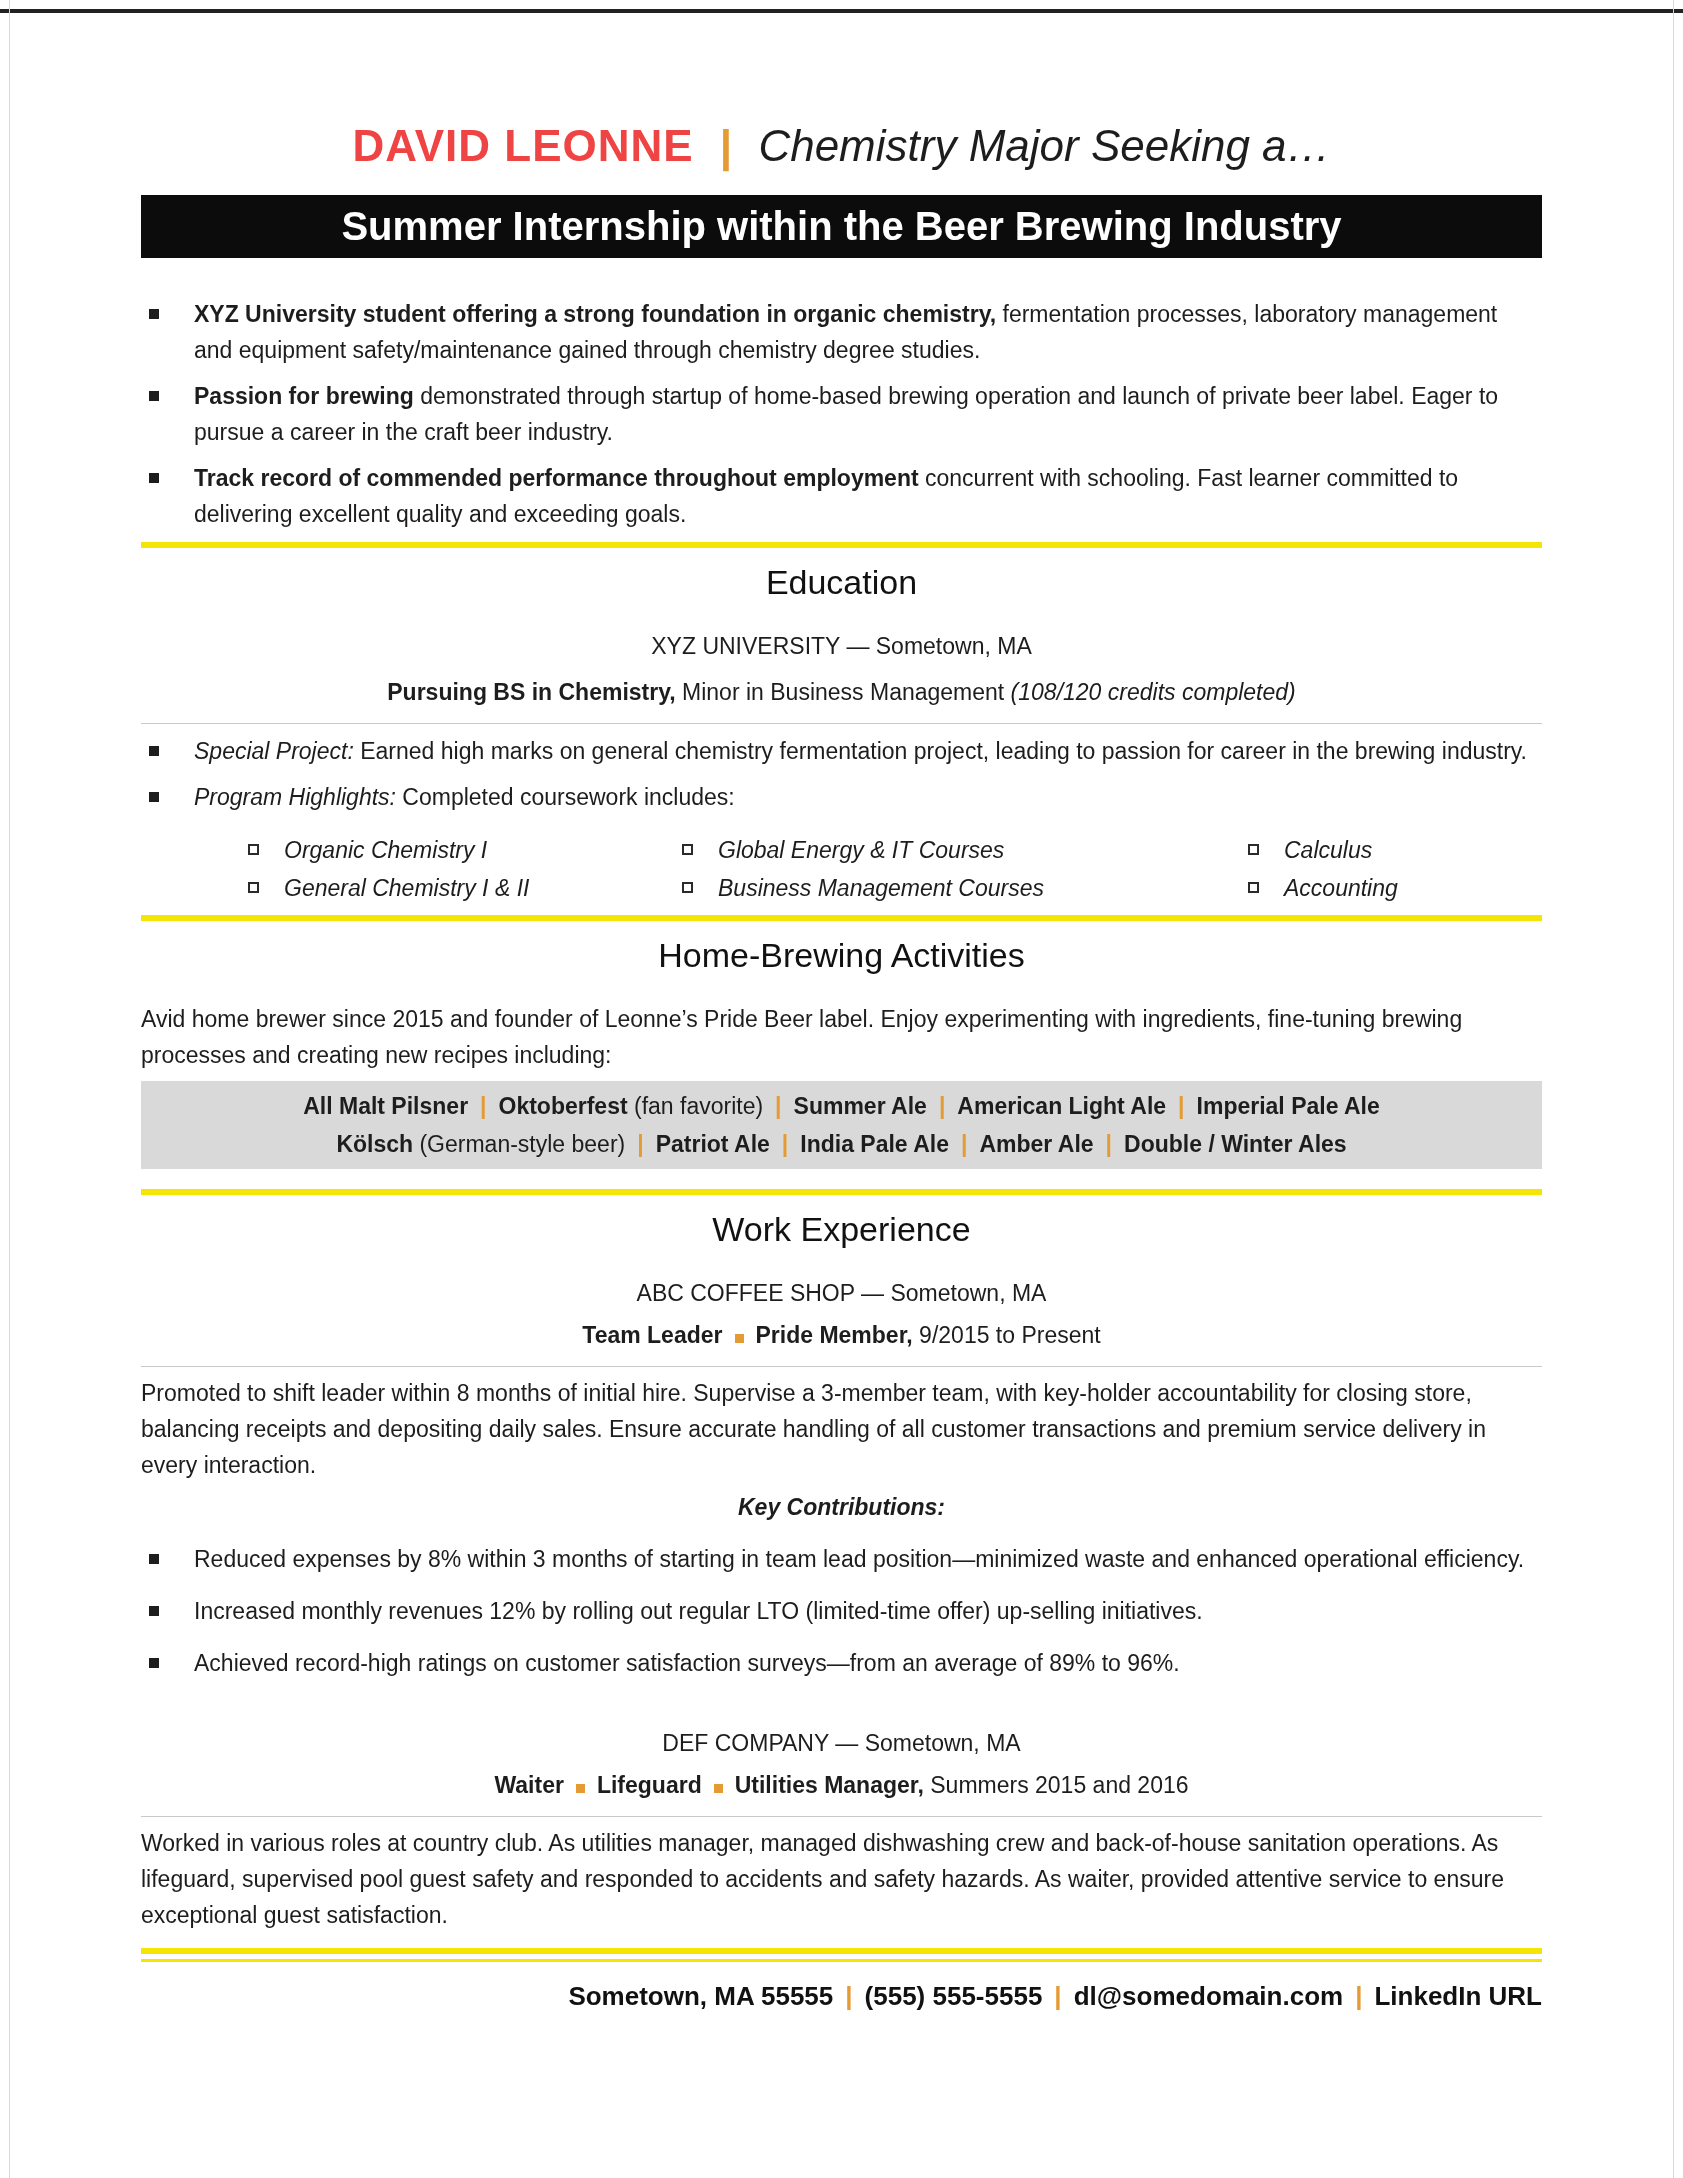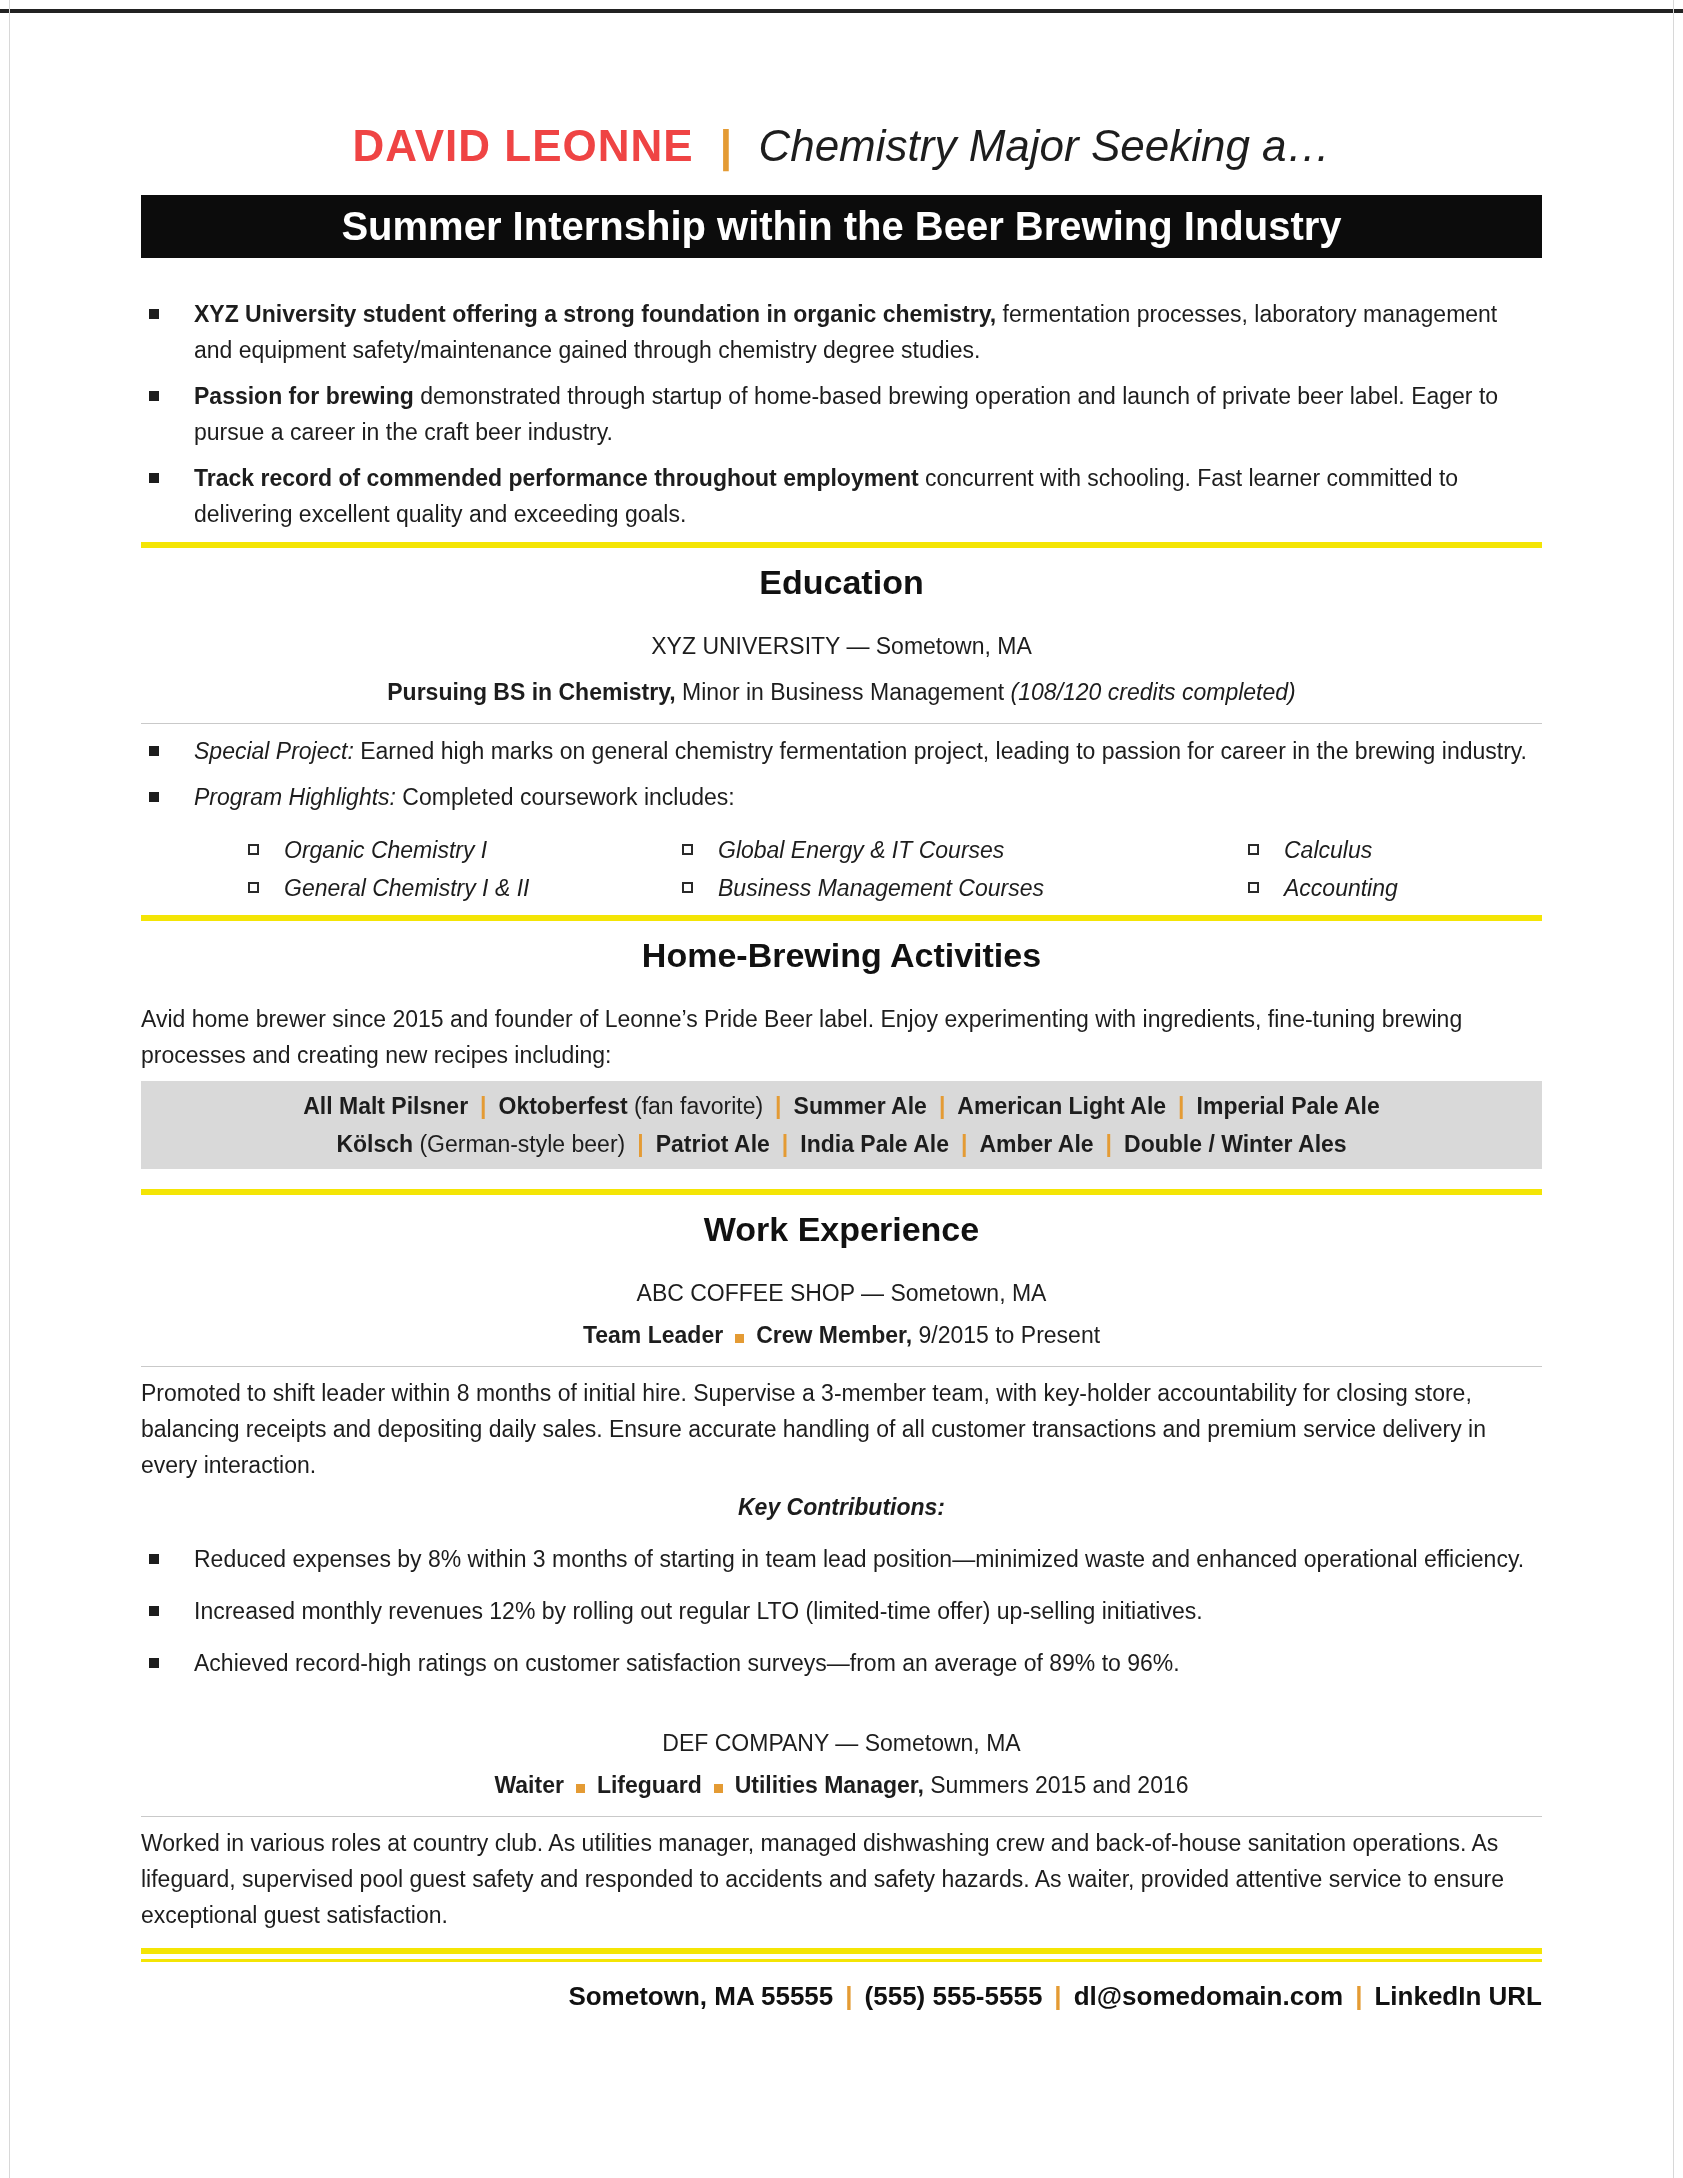--- a/index.html
+++ b/index.html
@@ -30,21 +30,21 @@
   }
 
   
   .body-text { font-size: 23px; line-height: 36px; margin-top: 9px; }
   .bullet-row { position: relative; padding-left: 53px; margin-bottom: 10px; }
   .bullet-row p { margin: 0; }
   .sq-bullet { position: absolute; left: 8px; top: 13px; width: 10px; height: 10px; background: #1d1d1d; }
 
   .divider { height: 6px; background: #F4E505; margin: 2px 0 14px 0; }
 
-  h2.section { font-size: 34px; line-height: 40px; font-weight: bold; text-align: center; margin: 0 0 26px 0; color: #111; }
+  h2.section { font-size: 34px; line-height: 40px; font-weight: normal; text-align: center; margin: 0 0 26px 0; color: #111; }
 
   .center-line { text-align: center; font-size: 23px; line-height: 36px; }
   .school-line { margin-bottom: 10px; }
   .rule-under { border-bottom: 1px solid #c9c9c9; padding-bottom: 13px; }
   .italic { font-style: italic; }
 
   .coursework { display: flex; margin-left: 105px; margin-top: 16px; }
   .cw-col1 { width: 434px; } .cw-col2 { width: 566px; } .cw-col3 { flex: 1; }
   .cw-item { position: relative; padding-left: 38px; font-style: italic; font-size: 23px; line-height: 38px; }
   .sq-hollow { position: absolute; left: 2px; top: 13px; width: 11px; height: 11px; border: 2px solid #2a2a2a; background: #fff; }
@@ -142,21 +142,21 @@
     </div>
   </div>
 
   <div class="divider"></div>
 
   <h2 class="section">Work Experience</h2>
 
   <div>
     <div class="center-line">ABC COFFEE SHOP — Sometown, MA</div>
     <div class="center-line rule-under job-title-line">
-      <b>Team Leader</b><span class="sep-sq"></span><b>Crew Member,</b><span> 9/2015 to Present</span>
+      <b>Team Leader</b><span class="sep-sq"></span><b>Pride Member,</b><span> 9/2015 to Present</span>
     </div>
     <p class="body-text job-desc">Promoted to shift leader within 8 months of initial hire. Supervise a 3-member team, with key-holder accountability for closing store, balancing receipts and depositing daily sales. Ensure accurate handling of all customer transactions and premium service delivery in every interaction.</p>
     <div class="key-contrib">Key Contributions:</div>
     <div class="body-text work-bullets">
       <div class="bullet-row" style="margin-bottom:16px">
         <span class="sq-bullet"></span>
         <p>Reduced expenses by 8% within 3 months of starting in team lead position—minimized waste and enhanced operational efficiency.</p>
       </div>
       <div class="bullet-row" style="margin-bottom:16px">
         <span class="sq-bullet"></span>

